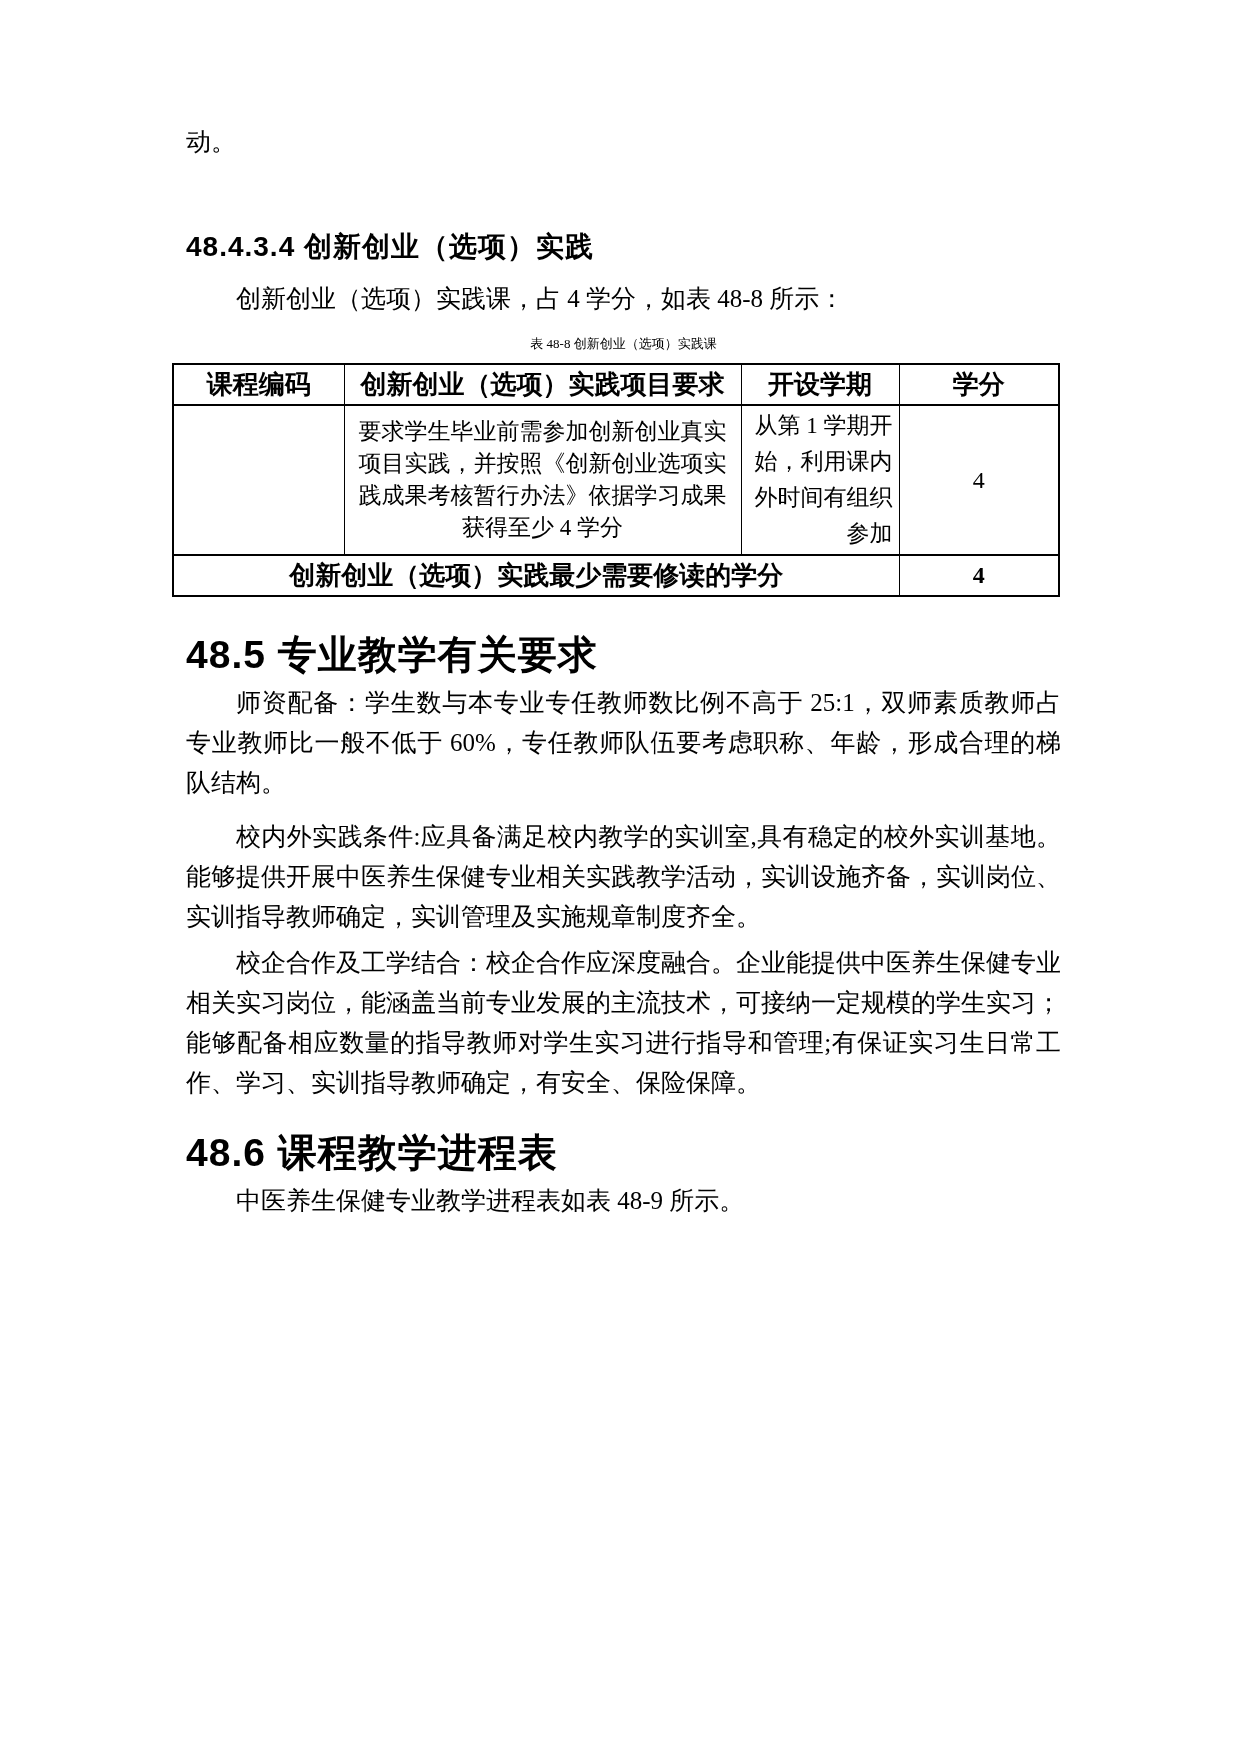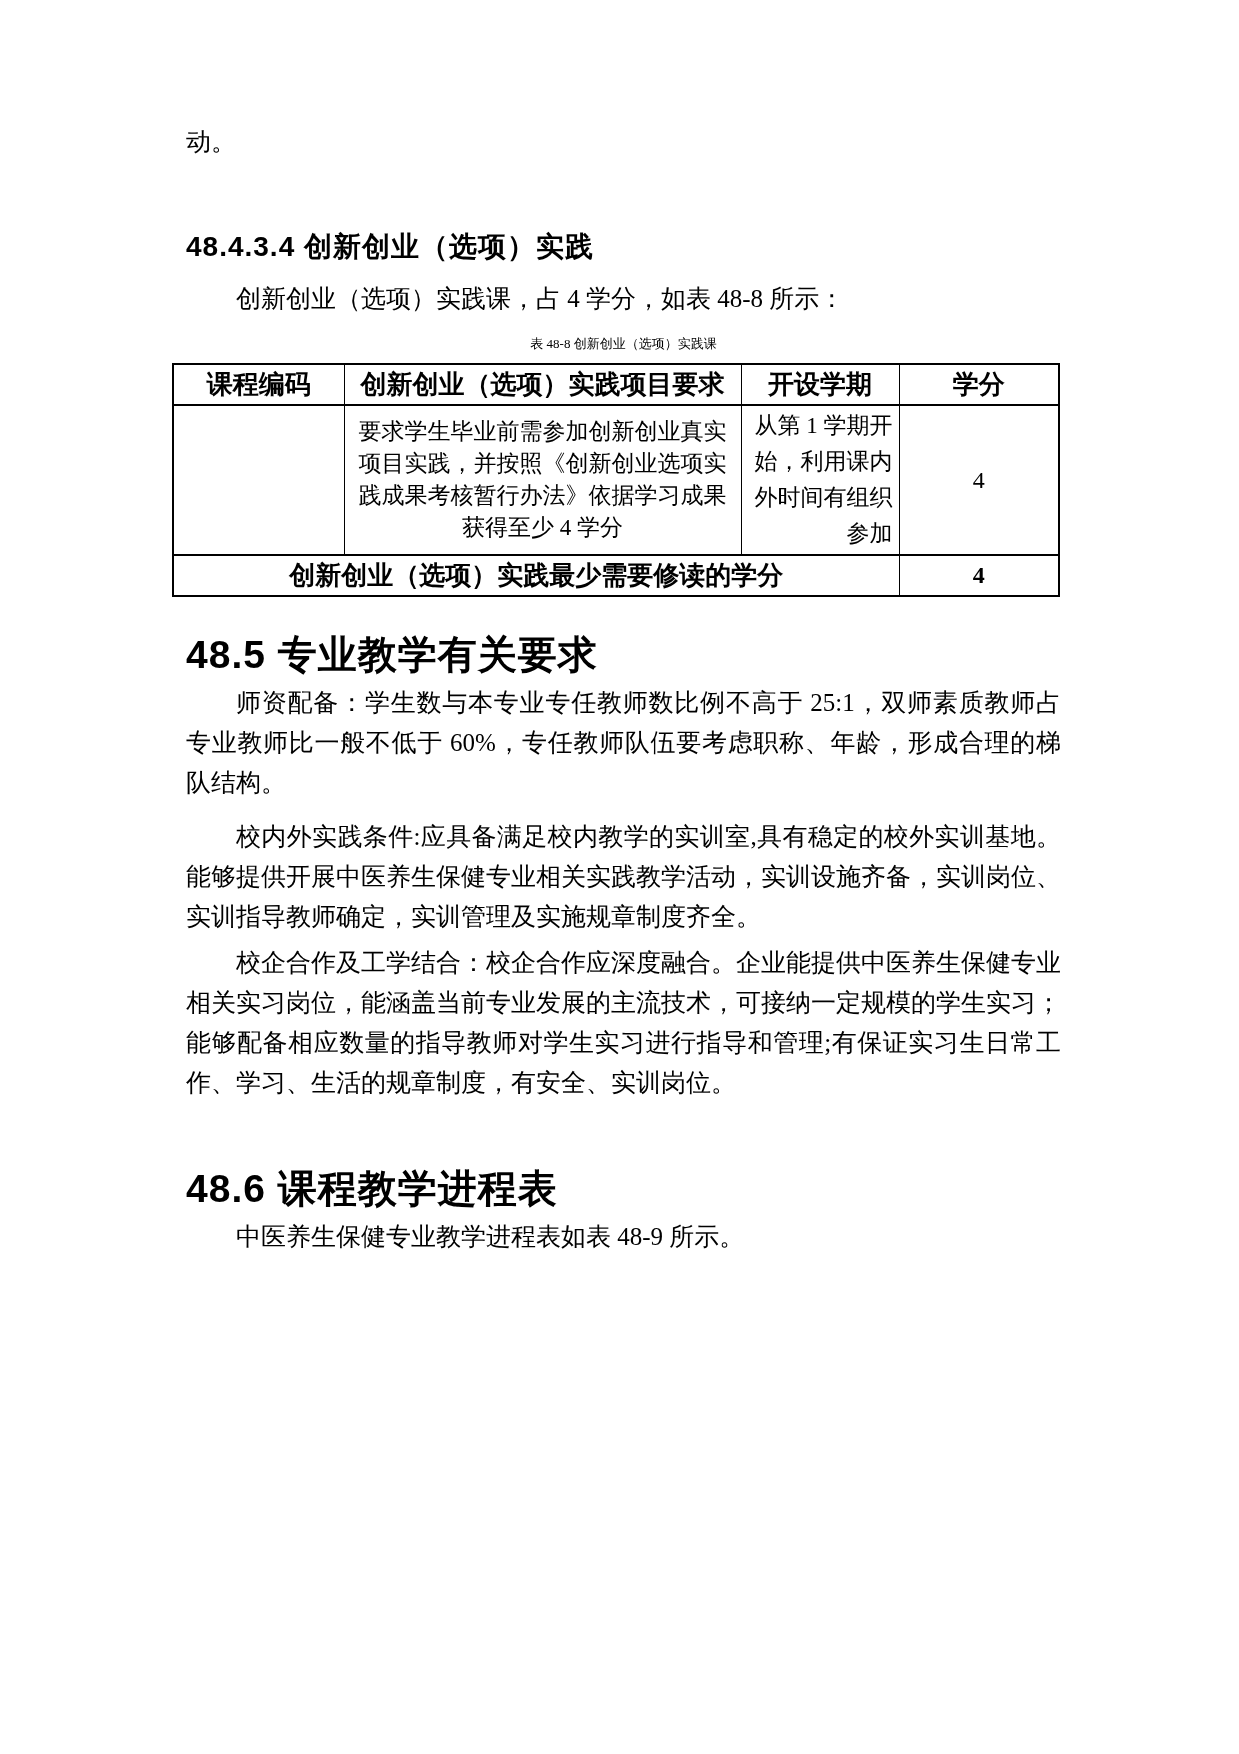--- a/index.html
+++ b/index.html
@@ -45,21 +45,21 @@
     letter-spacing: 1px;
   }
   .h-main {
     margin: 36px 0 0 0;
     font-family: Liberation Sans, sans-serif;
     font-weight: bold;
     font-size: 39px;
     line-height: 44px;
     letter-spacing: 1px;
   }
-  .h-main.h-486 { margin-top: 64px; }
+  .h-main.h-486 { margin-top: 28px; }
   .intro { margin-top: 12px; }
   .p1 { margin-top: 6px; }
   .p2 { margin-top: 14px; }
   .p3 { margin-top: 6px; }
   .p4 { margin-top: 6px; }
 
   .tbl-caption {
     margin-top: 10px;
     font-size: 13px;
     line-height: 30px;
@@ -165,20 +165,20 @@
         </tr>
       </tbody>
     </table>
 
     <h2 class="h-main">48.5 专业教学有关要求</h2>
 
     <p class="para p1">师资配备：学生数与本专业专任教师数比例不高于 25:1，双师素质教师占专业教师比一般不低于 60%，专任教师队伍要考虑职称、年龄，形成合理的梯队结构。</p>
 
     <p class="para p2">校内外实践条件:应具备满足校内教学的实训室,具有稳定的校外实训基地。能够提供开展中医养生保健专业相关实践教学活动，实训设施齐备，实训岗位、实训指导教师确定，实训管理及实施规章制度齐全。</p>
 
-    <p class="para p3">校企合作及工学结合：校企合作应深度融合。企业能提供中医养生保健专业相关实习岗位，能涵盖当前专业发展的主流技术，可接纳一定规模的学生实习；能够配备相应数量的指导教师对学生实习进行指导和管理;有保证实习生日常工作、学习、生活的规章制度，有安全、实训岗位。</p>
+    <p class="para p3">校企合作及工学结合：校企合作应深度融合。企业能提供中医养生保健专业相关实习岗位，能涵盖当前专业发展的主流技术，可接纳一定规模的学生实习；能够配备相应数量的指导教师对学生实习进行指导和管理;有保证实习生日常工作、学习、实训指导教师确定，有安全、保险保障。</p>
 
     <h2 class="h-main h-486">48.6 课程教学进程表</h2>
 
     <p class="para p4">中医养生保健专业教学进程表如表 48-9 所示。</p>
 
   </div>
 </div>
 
 </body></html>

